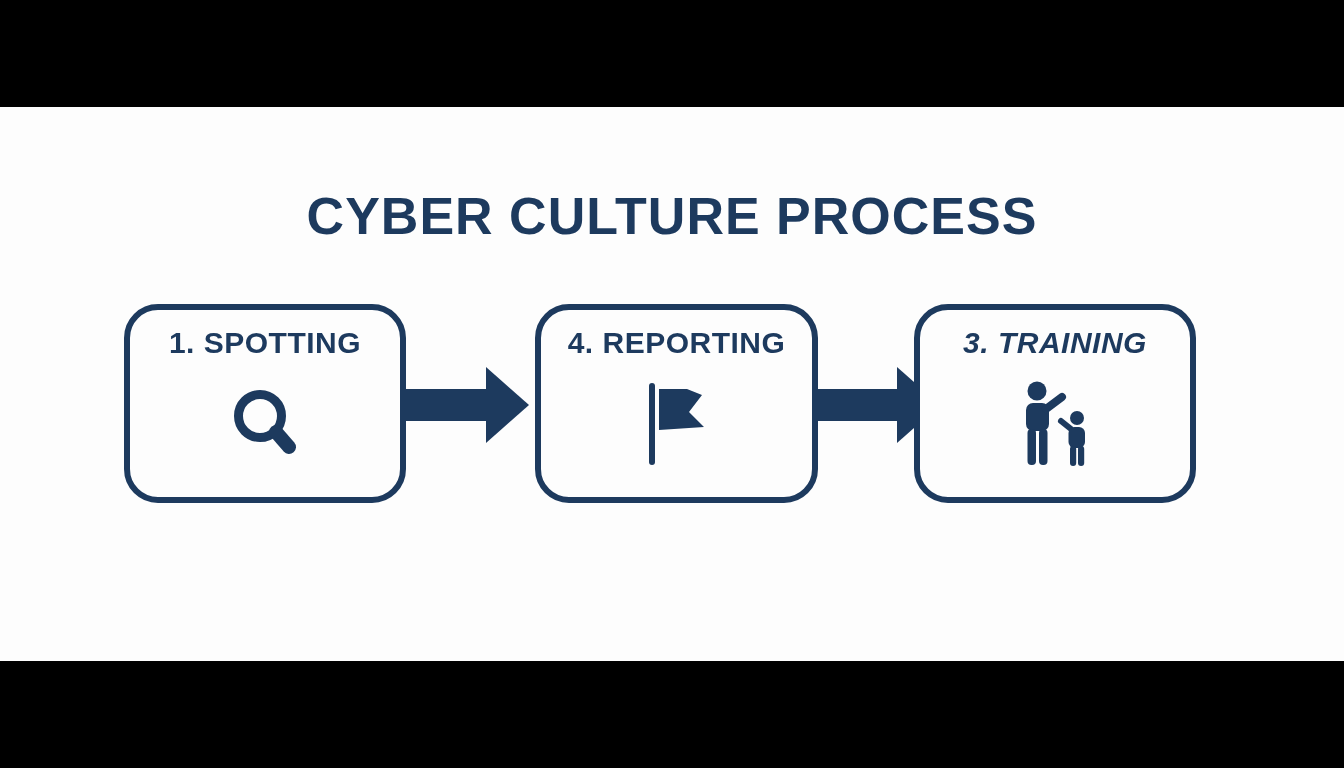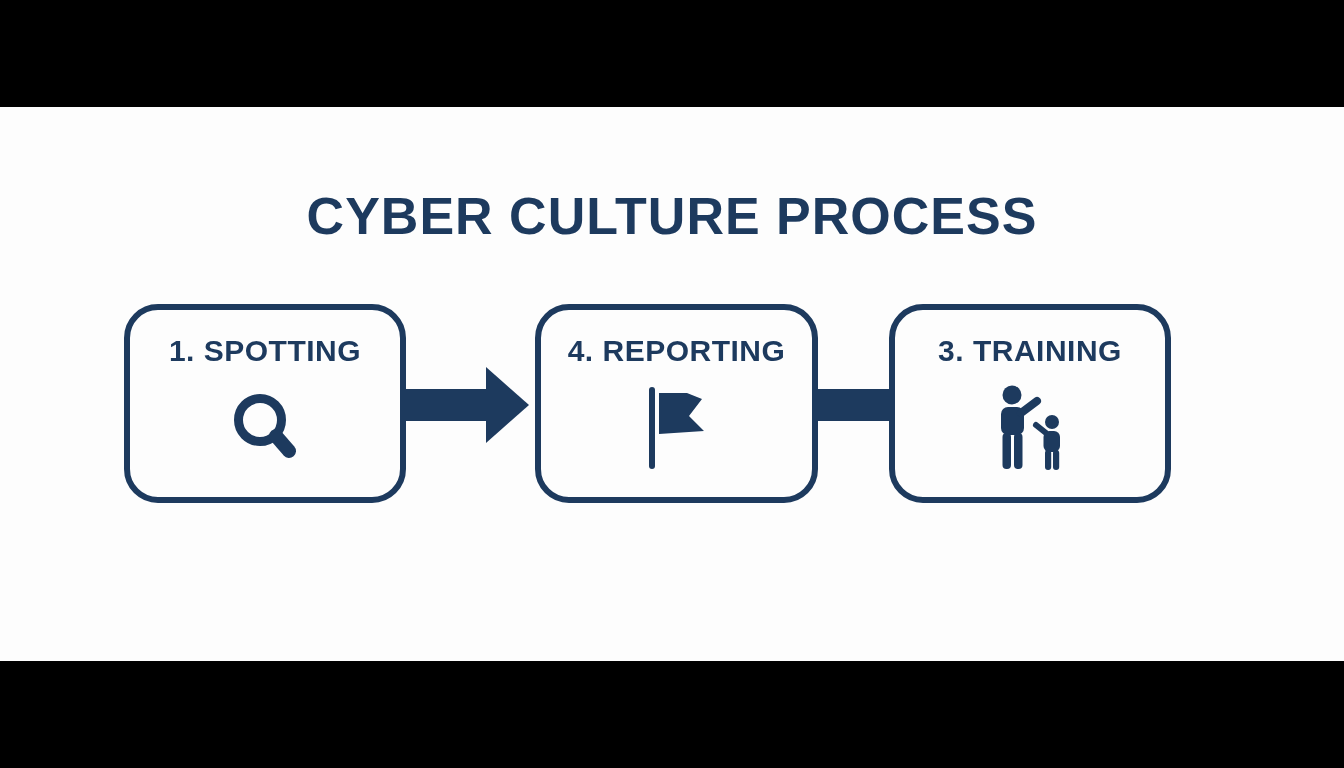--- a/index.html
+++ b/index.html
@@ -29,24 +29,24 @@
 
   .step-box{
     position:absolute;top:197px;height:199px;
     background:var(--stage,#fdfdfd);
     border:6px solid var(--navy,#1d3a5e);
     border-radius:34px;
     display:flex;flex-direction:column;align-items:center;
   }
   .step-box.b1{left:124px;width:282px;}
   .step-box.b2{left:535px;width:283px;}
-  .step-box.b3{left:889px;width:282px;}
+  .step-box.b3{left:914px;width:282px;font-style:italic;}
 
   .step-label{
-    margin-top:24px;
+    margin-top:16px;
     font-size:30px;font-weight:800;letter-spacing:0.5px;
     color:var(--navy,#1d3a5e);
     white-space:nowrap;
   }
 
   .step-icon-wrap{flex:1;display:flex;align-items:center;justify-content:center;padding-bottom:10px;}
 
   svg .fill{fill:var(--navy,#1d3a5e);}
   svg .stroke{stroke:var(--navy,#1d3a5e);fill:none;}
   svg .stroke-line{stroke:var(--navy,#1d3a5e);}

